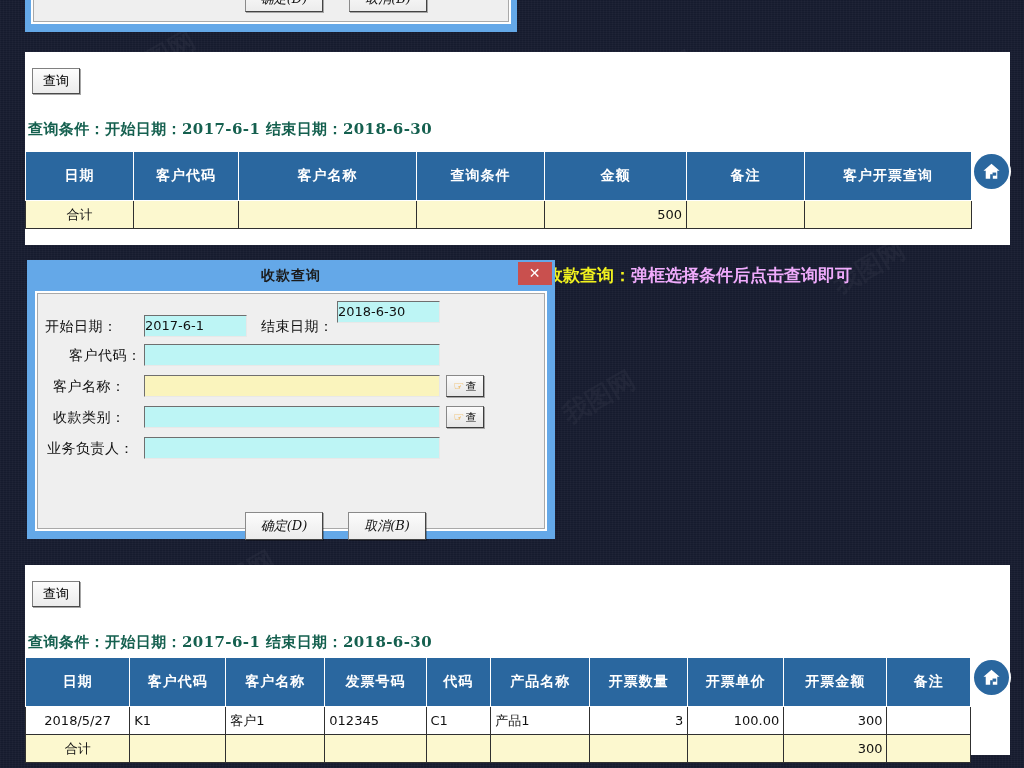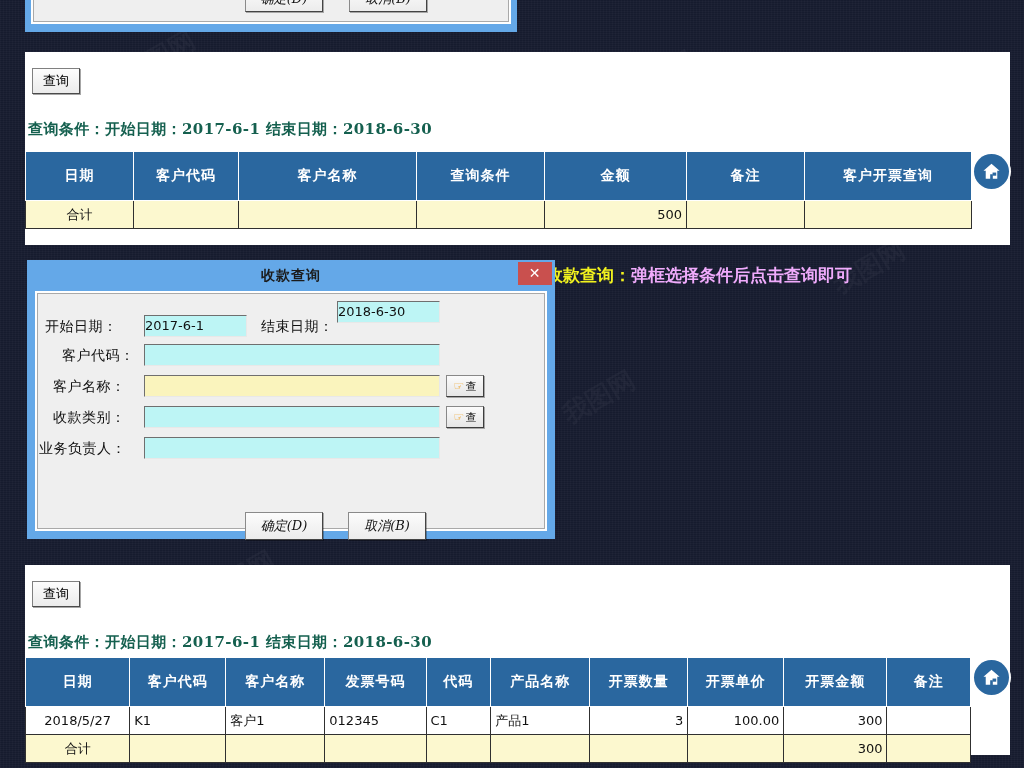--- a/index.html
+++ b/index.html
@@ -215,38 +215,38 @@
   </div>
 
   <div class="dlg-body" style="position:absolute;left:8px;right:8px;top:31px;bottom:8px;">
 
     <div class="fld-label" style="left:8px;top:25px;">开始日期：</div>
     <div class="fld" style="left:107px;top:22px;width:103px;height:22px;">2017-6-1</div>
 
     <div class="fld-label" style="left:224px;top:25px;">结束日期：</div>
     <div class="fld" style="left:300px;top:8px;width:103px;height:22px;">2018-6-30</div>
 
-    <div class="fld-label" style="left:25px;top:54px;">客户代码：</div>
+    <div class="fld-label" style="left:32px;top:54px;">客户代码：</div>
     <div class="fld" style="left:107px;top:51px;width:296px;height:22px;"></div>
 
     <div class="fld-label" style="left:16px;top:85px;">客户名称：</div>
     <div class="fld yellow" style="left:107px;top:82px;width:296px;height:22px;"></div>
     <div class="btn-pick" style="left:409px;top:82px;">
       <span class="hand">☞</span>
         <span>查</span>
     </div>
 
     <div class="fld-label" style="left:16px;top:116px;">收款类别：</div>
     <div class="fld" style="left:107px;top:113px;width:296px;height:22px;"></div>
     <div class="btn-pick" style="left:409px;top:113px;">
       <span class="hand">☞</span>
         <span>查</span>
     </div>
 
-    <div class="fld-label" style="left:2px;top:147px;">业务负责人：</div>
+    <div class="fld-label" style="left:2px;top:147px;padding-left:8px;">业务负责人：</div>
     <div class="fld" style="left:107px;top:144px;width:296px;height:22px;"></div>
 
     <div class="btn-dlg" style="left:208px;top:219px;width:78px;height:28px;">确定(D)</div>
     <div class="btn-dlg" style="left:311px;top:219px;width:78px;height:28px;">取消(B)</div>
   </div>
 </div>
 
 <div class="panel" style="left:25px;top:565px;width:985px;height:190px;">
 
   <div class="btn-query" style="left:7px;top:16px;">查询</div>

